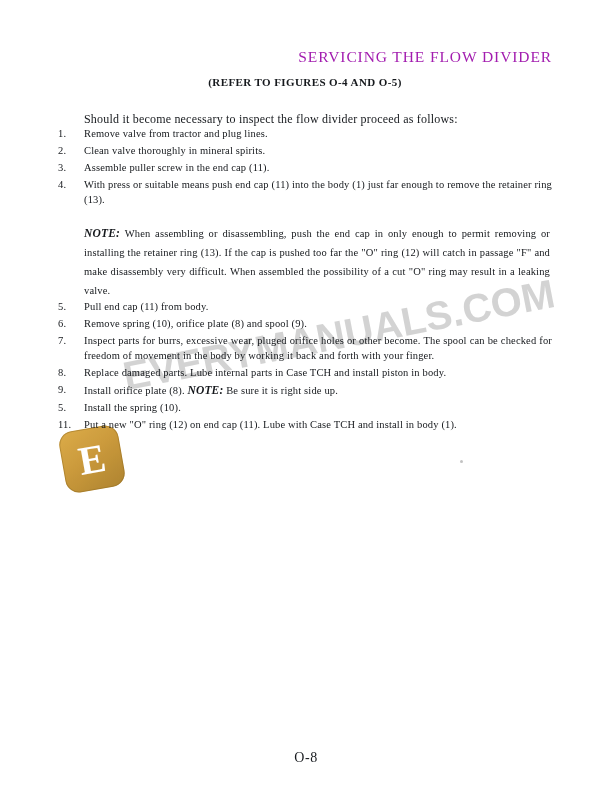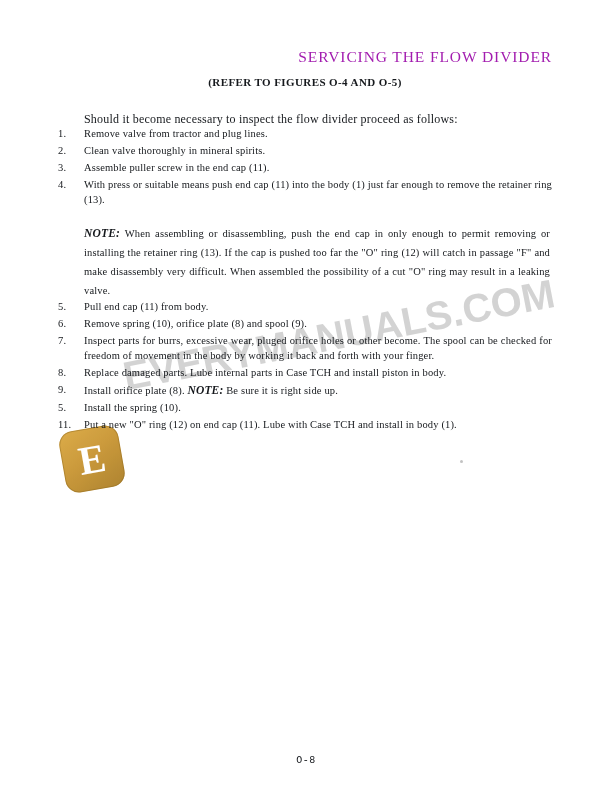--- a/index.html
+++ b/index.html
@@ -93,24 +93,23 @@
     font-weight: bold;
     font-style: italic;
     font-size: 11.5px;
   }
   .page-number {
     position: absolute;
     left: 0;
     right: 0;
     bottom: 26px;
     text-align: center;
-    font-size: 10px;
+    font-size: 14px;
     letter-spacing: 0.5px;
     color: #16191d;
-    font-family: Liberation Mono, monospace;
   }
 
   
   .watermark {
     position: absolute;
     left: 62px;
     top: 300px;
     width: 470px;
     height: 200px;
     pointer-events: none;

